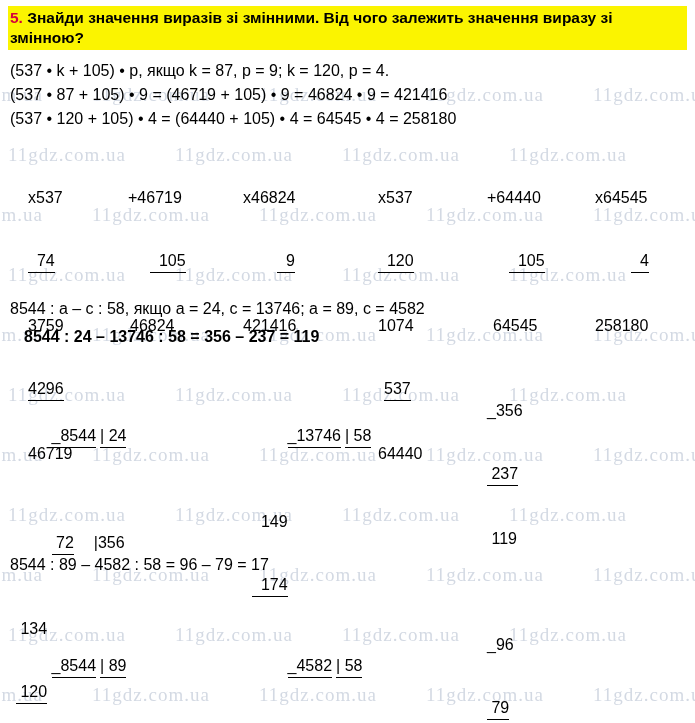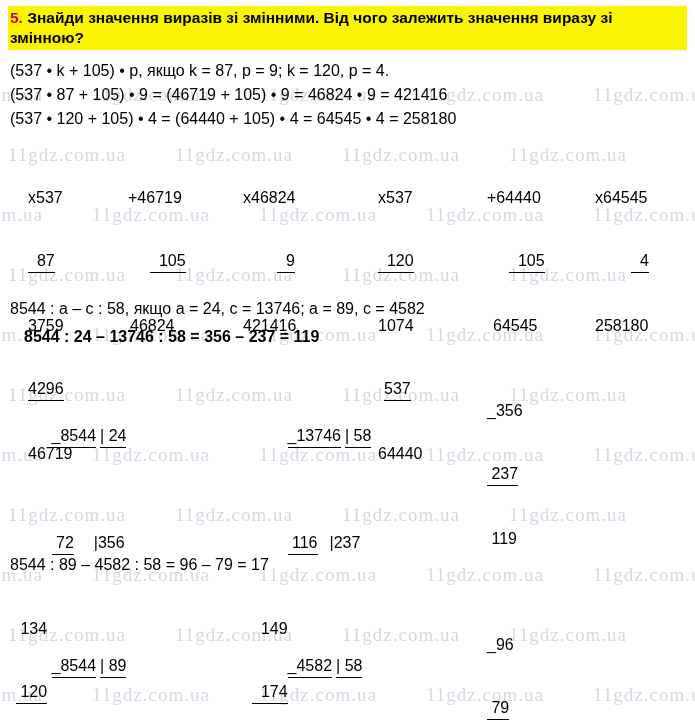--- a/index.html
+++ b/index.html
@@ -168,21 +168,21 @@
       <span class="num">5.</span>
       <span class="txt">Знайди значення виразів зі змінними. Від чого залежить значення виразу зі змінною?</span>
     </div>
 
     <div class="line" style="left:10px; top:62px;">(537 • k + 105) • р, якщо k = 87, р = 9; k = 120, р = 4.</div>
     <div class="line" style="left:10px; top:86px;">(537 • 87 + 105) • 9 = (46719 + 105) • 9 = 46824 • 9 = 421416</div>
     <div class="line" style="left:10px; top:110px;">(537 • 120 + 105) • 4 = (64440 + 105) • 4 = 64545 • 4 = 258180</div>
 
     <div class="col" style="left:28px; top:145px;">
       <div>х537</div>
-      <div><span class="urow">  87</span></div>
+      <div><span class="urow">  74</span></div>
       <div>3759</div>
       <div><span class="urow">4296</span></div>
       <div>46719</div>
     </div>
 
     <div class="col" style="left:128px; top:145px;">
       <div>+46719</div>
       <div><span class="urow" style="margin-left:22px;">  105</span></div>
       <div style="margin-left:2px;">46824</div>
     </div>
@@ -227,23 +227,20 @@
       <div><span class="urow"> 120</span></div>
       
       
       
     </div>
 
     <div class="col" style="left:252px; top:362px;">
       <div>
         <span class="urow">_13746</span><span class="vbar" style="margin-left:4px;"><span class="urow">| 58</span></span>
       </div>
-      <div>
-        <span class="urow"> 116</span><span class="vbar" style="margin-left:12px;">|237</span>
-      </div>
       <div>  149</div>
       <div><span class="urow">  174</span></div>
       
       
       
     </div>
 
     <div class="col" style="left:487px; top:358px;">
       <div>_356</div>
       <div><span class="urow"> 237</span></div>

